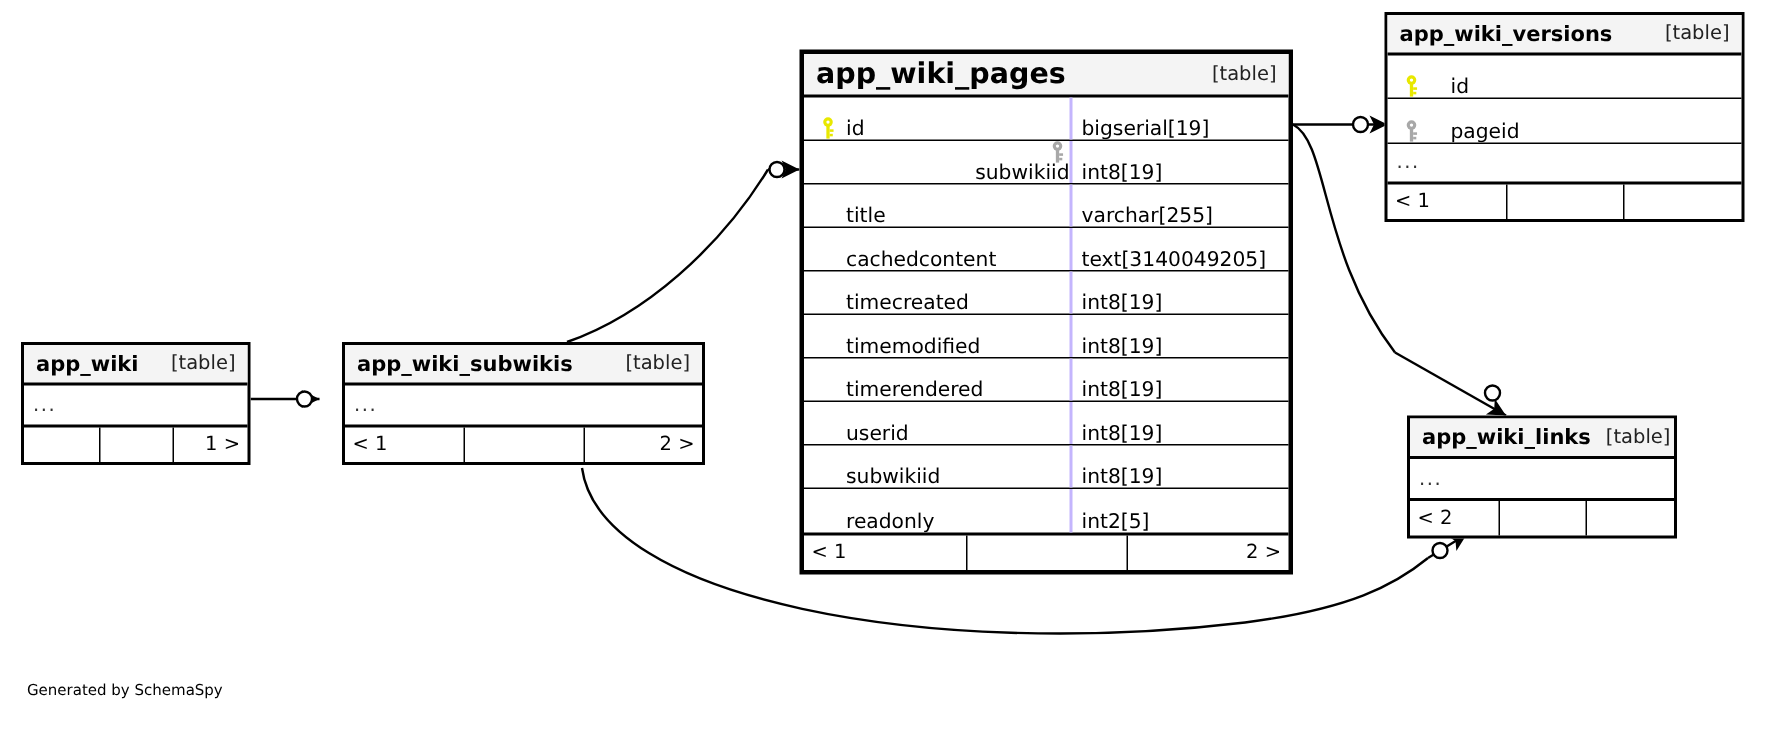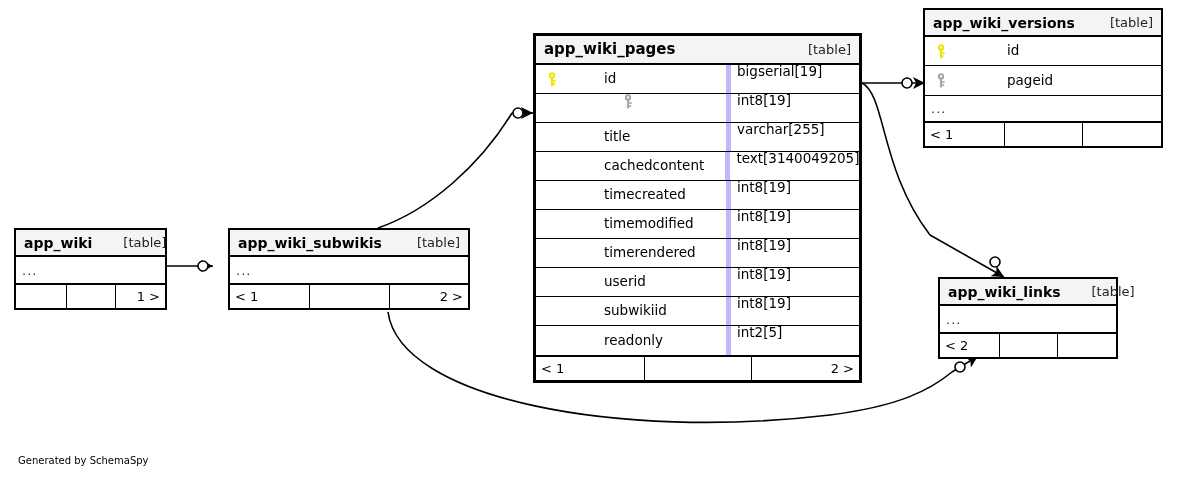--- a/index.html
+++ b/index.html
@@ -44,21 +44,20 @@
 
   .tbl-header {
     background: #f4f4f4;
     border-bottom: 2px solid #000000;
     box-sizing: border-box;
     display: flex;
     align-items: center;
     justify-content: space-between;
     padding: 0 8px;
     height: 27px;
-    gap: 21px;
   }
   .tbl-name {
     font-weight: bold;
     font-size: 14px;
     white-space: nowrap;
   }
   .tbl-kind {
     font-size: 13px;
     color: #222222;
     white-space: nowrap;
@@ -68,36 +67,34 @@
   .tbl-row {
     display: flex;
     height: 29px;
     box-sizing: border-box;
     border-bottom: 1px solid #000000;
   }
   .tbl-row:last-of-type { border-bottom: none; }
 
   .cell-name {
     display: flex;
-    align-items: center;
+    align-items: flex-end;
     box-sizing: border-box;
     padding-left: 6px;
     overflow: hidden;
     white-space: nowrap;
-    gap: 40px;
   }
   .cell-type {
     display: flex;
-    align-items: flex-start;
-    box-sizing: border-box;
-    border-left: 5px solid #c4b5fd;
+    align-items: flex-end;
+    box-sizing: border-box;
+    border-left: 2px solid #c4b5fd;
     padding-left: 6px;
     overflow: hidden;
     white-space: nowrap;
-    margin-left: 13px;
   }
   .col-label { padding-left: 4px; }
 
   .ellipsis-row {
     display: flex;
     align-items: center;
     height: 26px;
     box-sizing: border-box;
     padding-left: 6px;
     border-bottom: none;
@@ -215,21 +212,21 @@
     <div class="ellipsis-row">...</div>
     <div class="tbl-footer">
       <div class="foot-cell foot-left">&lt; 1</div>
       <div class="foot-cell"></div>
       <div class="foot-cell foot-right">2 &gt;</div>
     </div>
   </div>
 
   <div class="table-box thick" style="left:533px; top:33px; width:329px;">
     <div class="tbl-header" style="height:29px;">
-      <span class="tbl-name" style="font-size:15px;">app_wiki_pages</span>
+      <span class="tbl-name" style="font-size:19px;">app_wiki_pages</span>
       <span class="tbl-kind">[table]</span>
     </div>
 
     <div id="pages-columns">
         <div class="tbl-row">
           <div class="cell-name" style="width: 177px;">
             <span class="key-icon">
               <svg width="11" height="15" viewBox="0 0 11 15">
                 <circle cx="4" cy="3.4" r="3.2" fill="#e8e800"></circle>
                 <circle cx="4" cy="3.4" r="1.1" fill="#ffffff"></circle>

